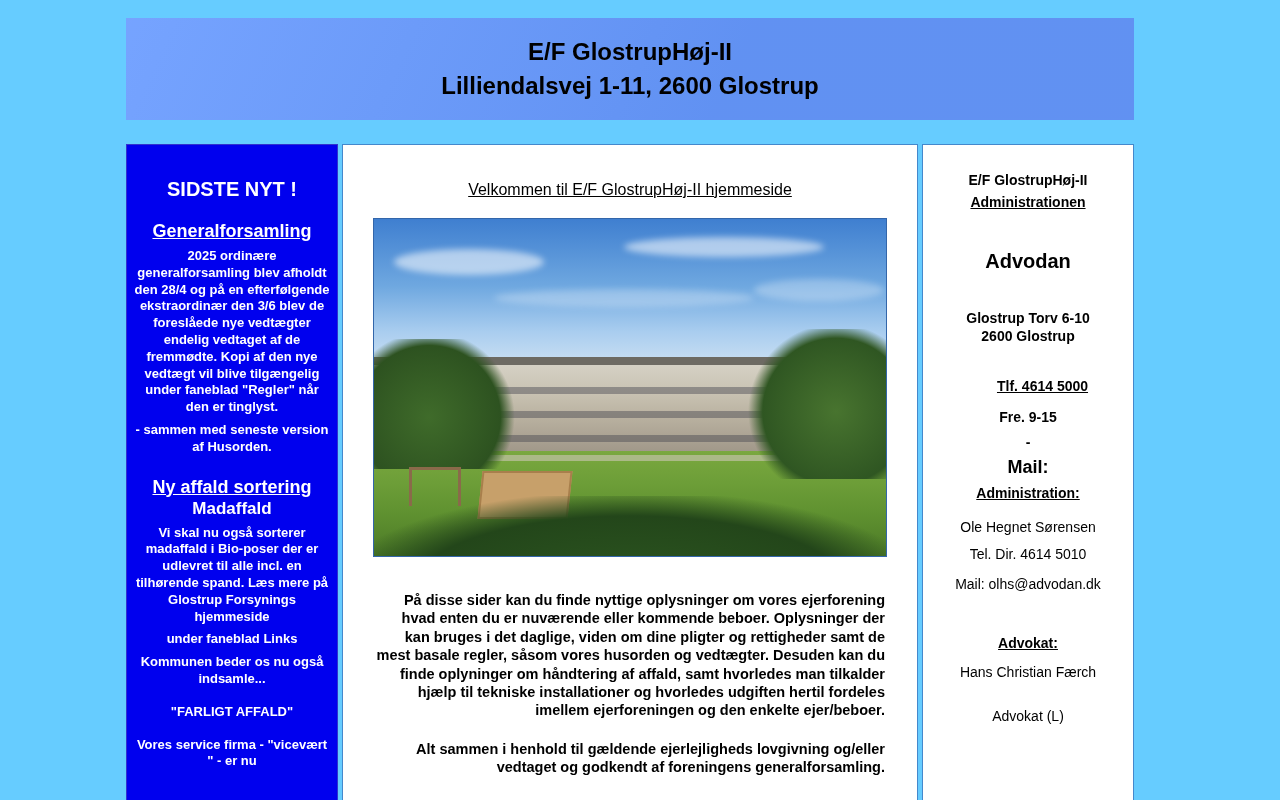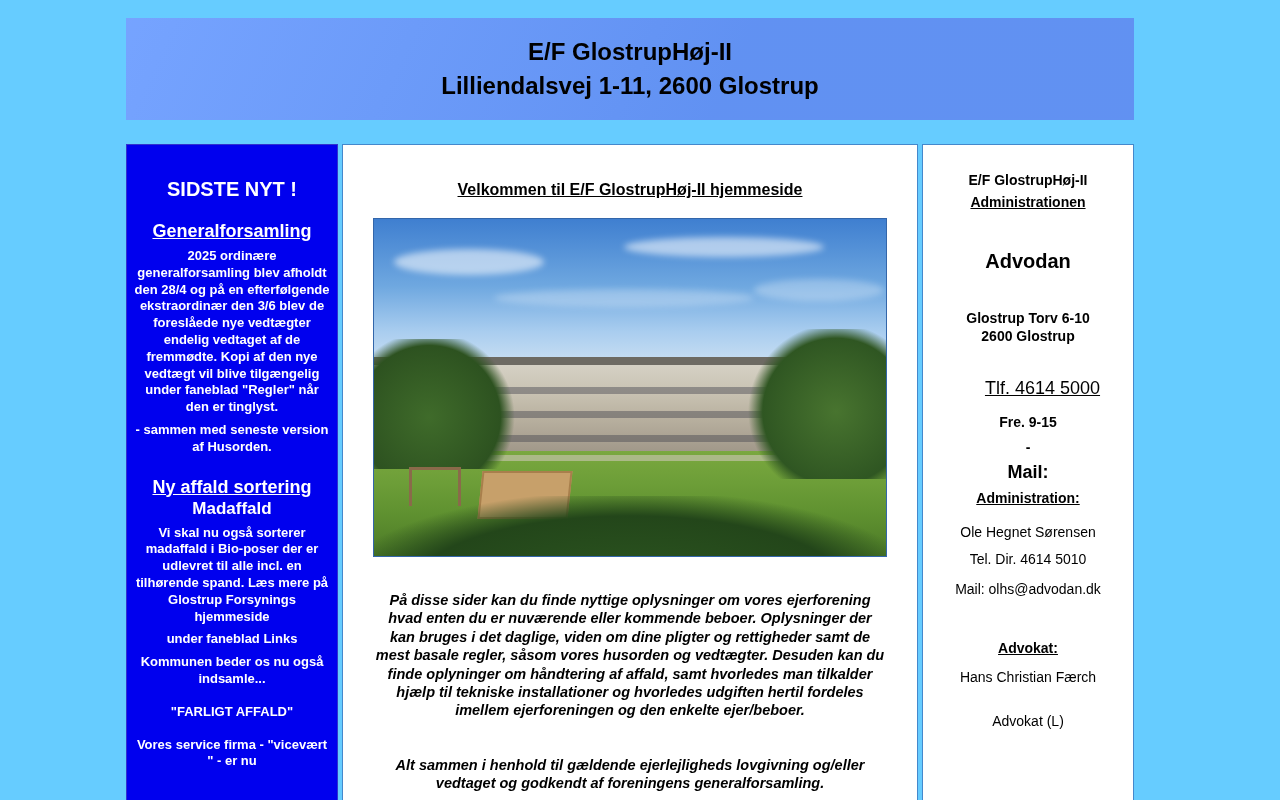--- a/index.html
+++ b/index.html
@@ -103,21 +103,21 @@
     margin-top: 6px;
     padding: 0 2px;
   }
   .news-gap {
     height: 10px;
   }
   
   .welcome {
     text-align: center;
     font-size: 16px;
-    font-weight: bold;
+    font-weight: normal;
     text-decoration: underline;
     color: #000;
     margin-top: 36px;
   }
   .photo-wrap {
     margin: 19px auto 0 auto;
     width: 514px;
     height: 339px;
     border: 1px solid #3366aa;
     box-sizing: border-box;
@@ -205,30 +205,29 @@
     border-right: 3px solid #8a6a4a;
     border-top: 3px solid #8a6a4a;
   }
   .ph-path {
     position: absolute;
     left: 0; right: 0; top: 236px;
     height: 6px;
     background: rgba(200,195,175,0.65);
   }
   .intro, .intro2 {
-    text-align: center;
+    text-align: right;
     font-size: 14.5px;
-    font-style: italic;
     font-weight: bold;
     line-height: 18.4px;
     color: #000;
     padding: 0 32px;
   }
   .intro { margin-top: 34px; }
-  .intro2 { margin-top: 36px; }
+  .intro2 { margin-top: 20px; }
   
   .r-top {
     margin-top: 24px;
     font-size: 14px;
     font-weight: bold;
     line-height: 22px;
     color: #000;
   }
   .r-top .u { text-decoration: underline; }
   .r-firm {
@@ -237,22 +236,22 @@
     font-weight: bold;
   }
   .r-addr {
     margin-top: 36px;
     font-size: 14px;
     font-weight: bold;
     line-height: 18px;
   }
   .r-phone {
     margin-top: 33px;
-    font-size: 18px;
-    font-weight: normal;
+    font-size: 14px;
+    font-weight: bold;
     text-decoration: underline;
     margin-left: 29px;
   }
   .r-hours {
     margin-top: 11px;
     font-size: 14px;
     font-weight: bold;
     line-height: 24px;
   }
   .r-dash {

